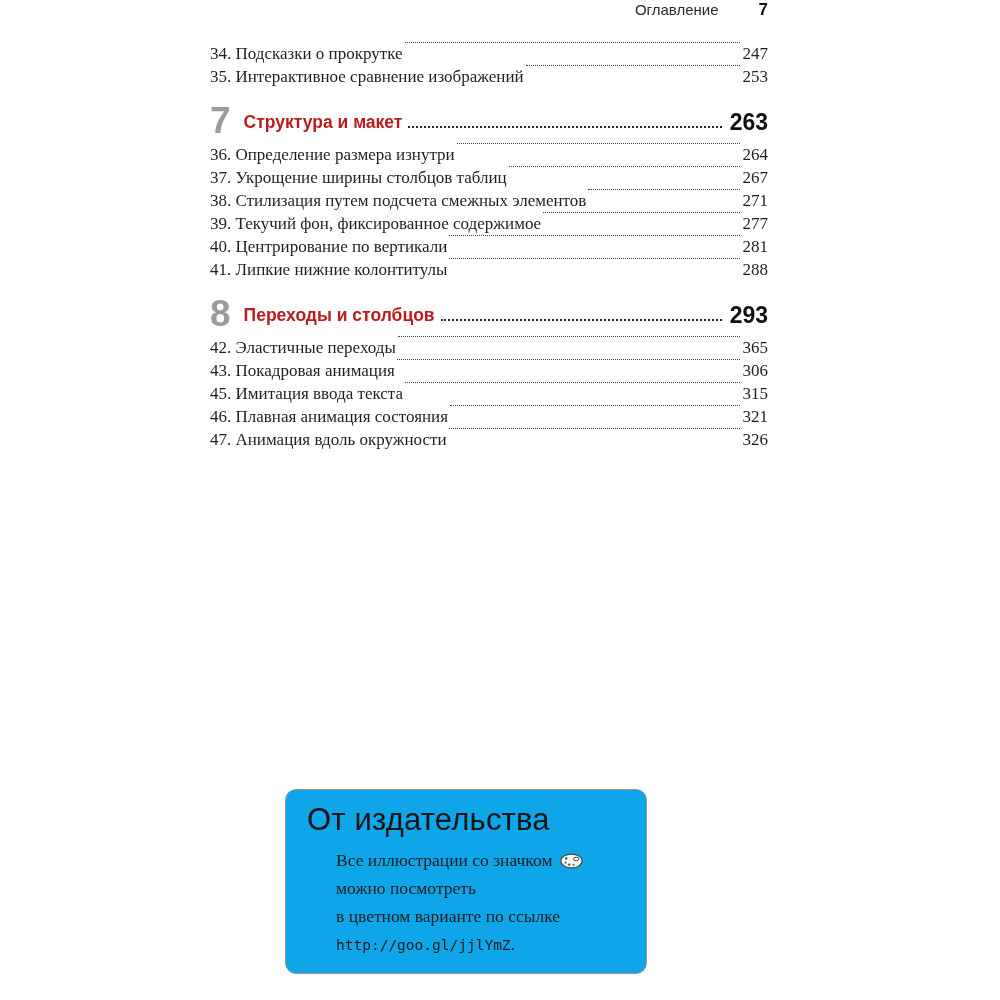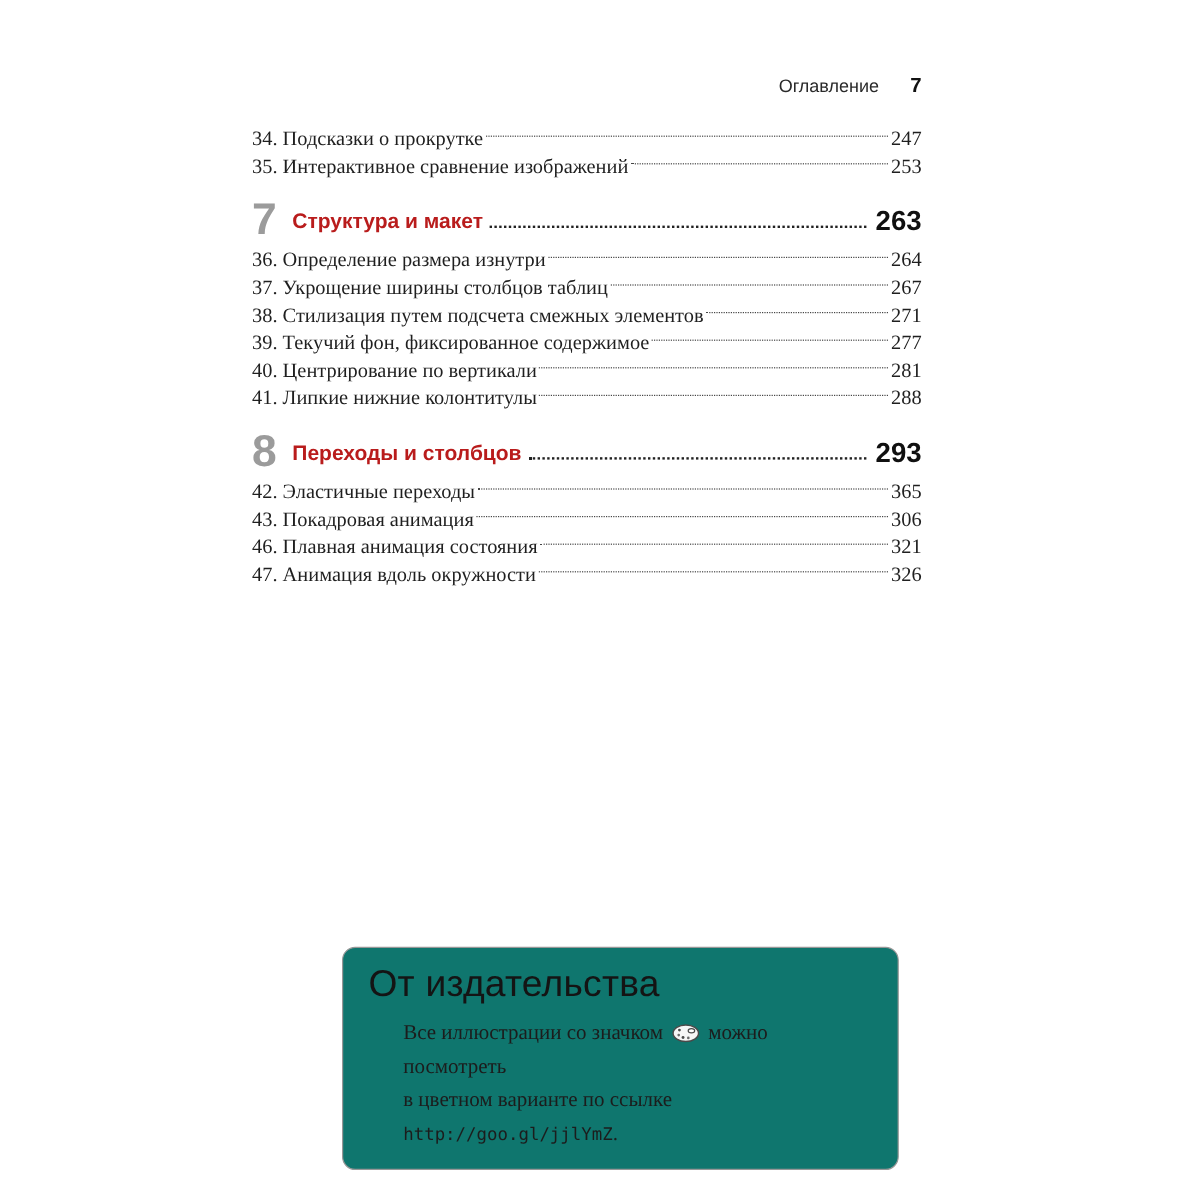--- a/index.html
+++ b/index.html
@@ -4,43 +4,43 @@
 <style>
   * { box-sizing: border-box; margin: 0; padding: 0; }
   html, body { background: #ffffff; }
   body { width: 1000px; height: 1000px; position: relative;
          font-family: "Liberation Serif", serif; color: #1f1f1f; }
 
   .content { position: absolute; left: 210px; top: 0; width: 558px; }
 
   
   .pagehead { display: flex; justify-content: flex-end; align-items: baseline;
-              gap: 26px; margin-top: 62px;
+              gap: 40px; 
               font-family: "Liberation Sans", sans-serif; font-size: 15px; color: #2a2a2a; }
   .pagehead .headnum { font-weight: bold; font-size: 17px; color: #111; }
 
   
   .toc { margin-top: 22px; }
-  .entry { display: flex; align-items: center; height: 23px; }
+  .entry { display: flex; align-items: flex-start; height: 23px; }
   .etitle, .epage { font-size: 17px; line-height: 23px; white-space: nowrap; }
   .dots { flex: 1; border-bottom: 1.5px dotted #454545; margin: 0 3px 5px 2px; min-width: 20px; }
 
   .chapter { display: flex; align-items: flex-end; height: 34px;
              margin-top: 15px; margin-bottom: 6px;
              font-family: "Liberation Sans", sans-serif; }
   .cnum  { font-size: 37px; font-weight: bold; line-height: 32px;
            color: #9b9b9b; margin-right: 13px; }
   .ctitle { font-size: 17.5px; font-weight: bold; color: #b91c1c; line-height: 29px; white-space: nowrap; }
   .cdots { border-bottom: 2.5px dotted #222; margin: 0 8px 9px 6px; }
   .cpage { font-size: 23px; font-weight: bold; color: #101010; line-height: 29px; }
 
   
-  .pubbox { position: absolute; left: 285px; top: 789px; width: 464px;
+  .pubbox { position: absolute; left: 285px; top: 789px; width: 362px;
             border: 1px solid #979797; border-radius: 11px;
-            padding: 10px 21px 14px 21px; background: #0f766e; }
+            padding: 10px 21px 14px 21px; background: #0ea5e9; }
   .pubtitle { font-family: "Liberation Sans", sans-serif; font-size: 31px;
               font-weight: 400; color: #141414; line-height: 40px; letter-spacing: 0.2px; }
   .pubtext { margin-top: 6px; font-size: 17.5px; line-height: 28px; color: #1c1c1c; margin-left: 29px; }
   .mono { font-family: "DejaVu Sans Mono", monospace; font-size: 14.5px; color: #1c1c1c; text-decoration: none; }
   .palette { display: inline-block; vertical-align: -3px; margin: 0 3px; }
 </style>
 </head>
 <body>
 
 <div class="content">
@@ -117,20 +117,25 @@
     <span class="epage">365</span>
   </div>
 
   <div class="entry">
     <span class="etitle">43. Покадровая анимация</span>
     <span class="dots"></span>
     <span class="epage">306</span>
   </div>
 
 
+  <div class="entry">
+    <span class="etitle">45. Имитация ввода текста</span>
+    <span class="dots"></span>
+    <span class="epage">315</span>
+  </div>
 
   <div class="entry">
     <span class="etitle">46. Плавная анимация состояния</span>
     <span class="dots"></span>
     <span class="epage">321</span>
   </div>
 
   <div class="entry">
     <span class="etitle">47. Анимация вдоль окружности</span>
     <span class="dots"></span>

